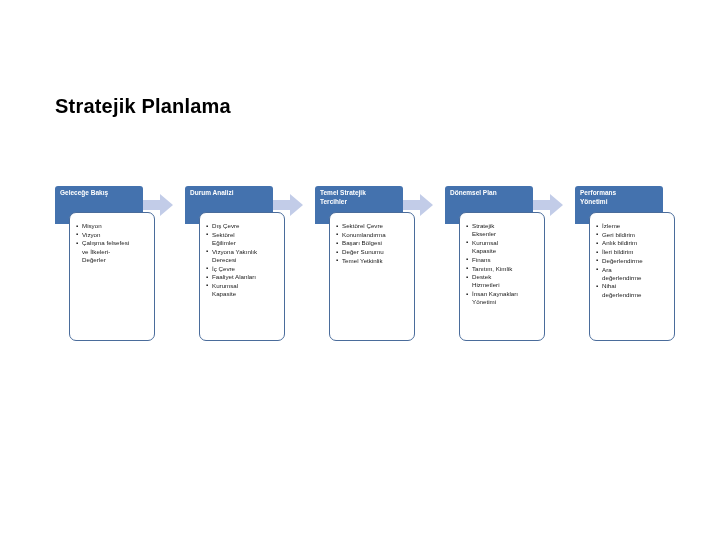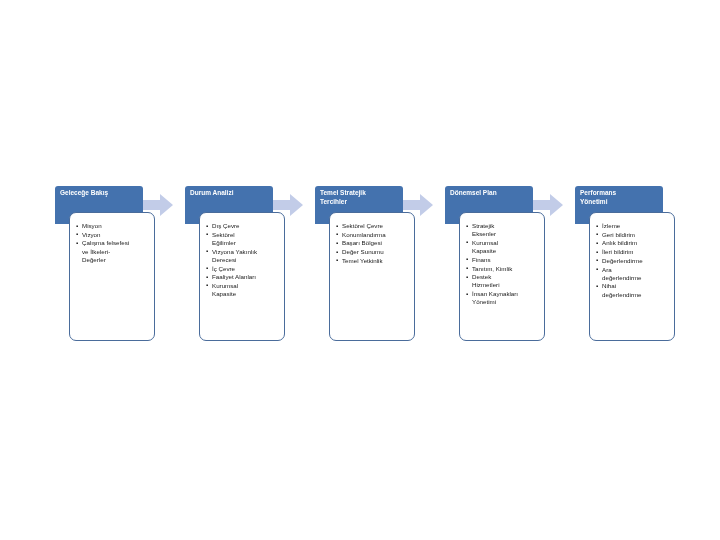--- a/index.html
+++ b/index.html
@@ -118,20 +118,21 @@
     height: 22px;
     z-index: 1;
   }
   .flow-arrow svg { display: block; }
 </style>
 </head>
 <body>
 
 <div id="slide">
 
+  <div id="slide-title">Stratejik Planlama</div>
 
   <div id="diagram">
 
   <div class="stage" style="left: 55px;">
         <div class="stage-header">
           <div class="stage-header-text">Geleceğe Bakış</div>
         </div>
         <div class="stage-card">
           <ul class="bullet-list">
             <li>Misyon</li>

